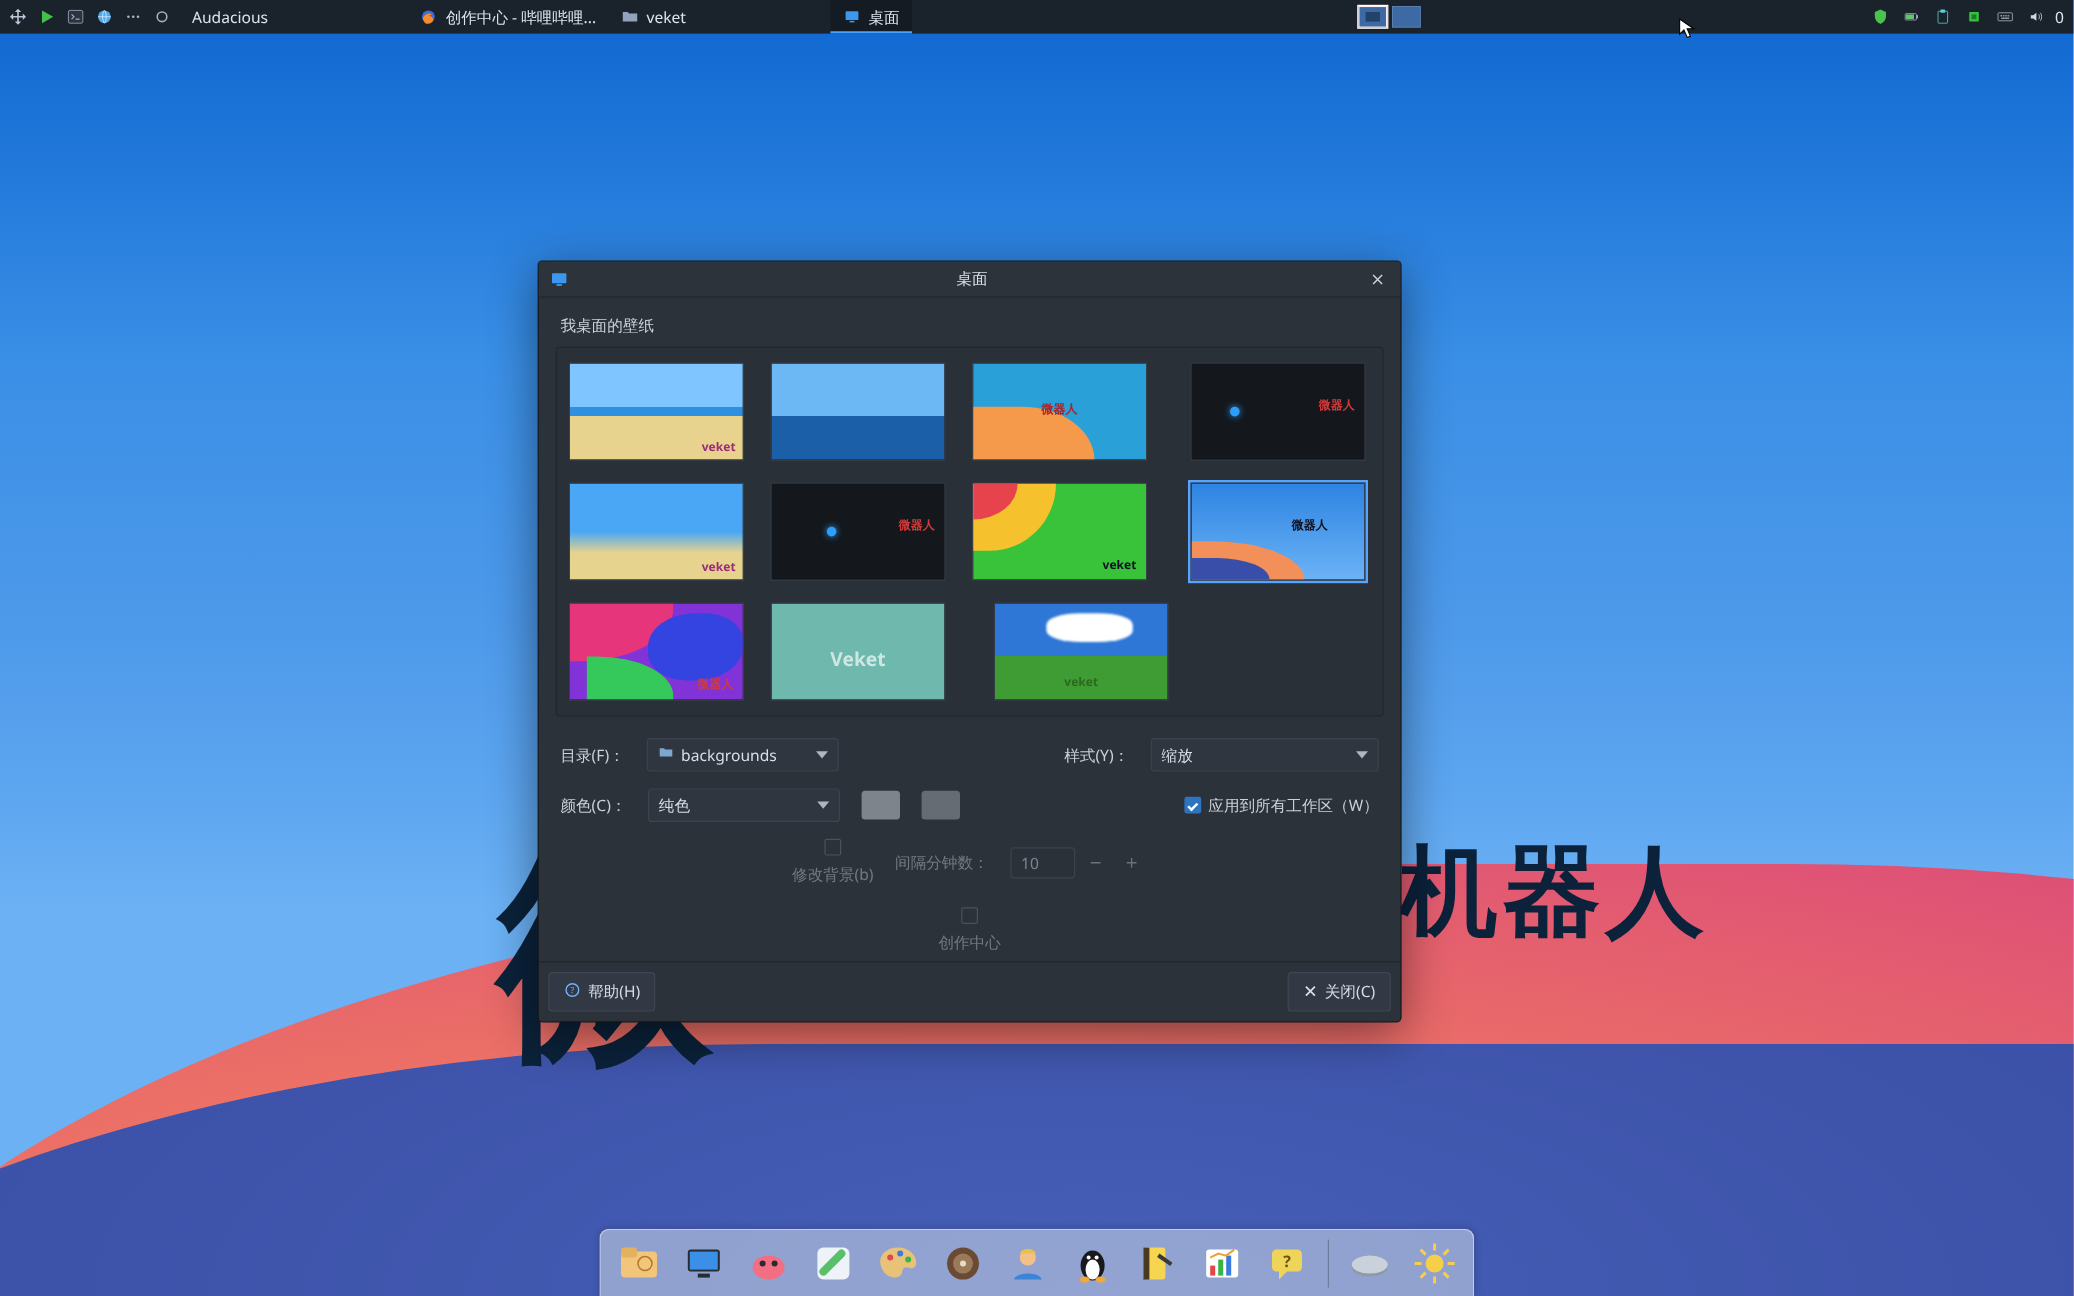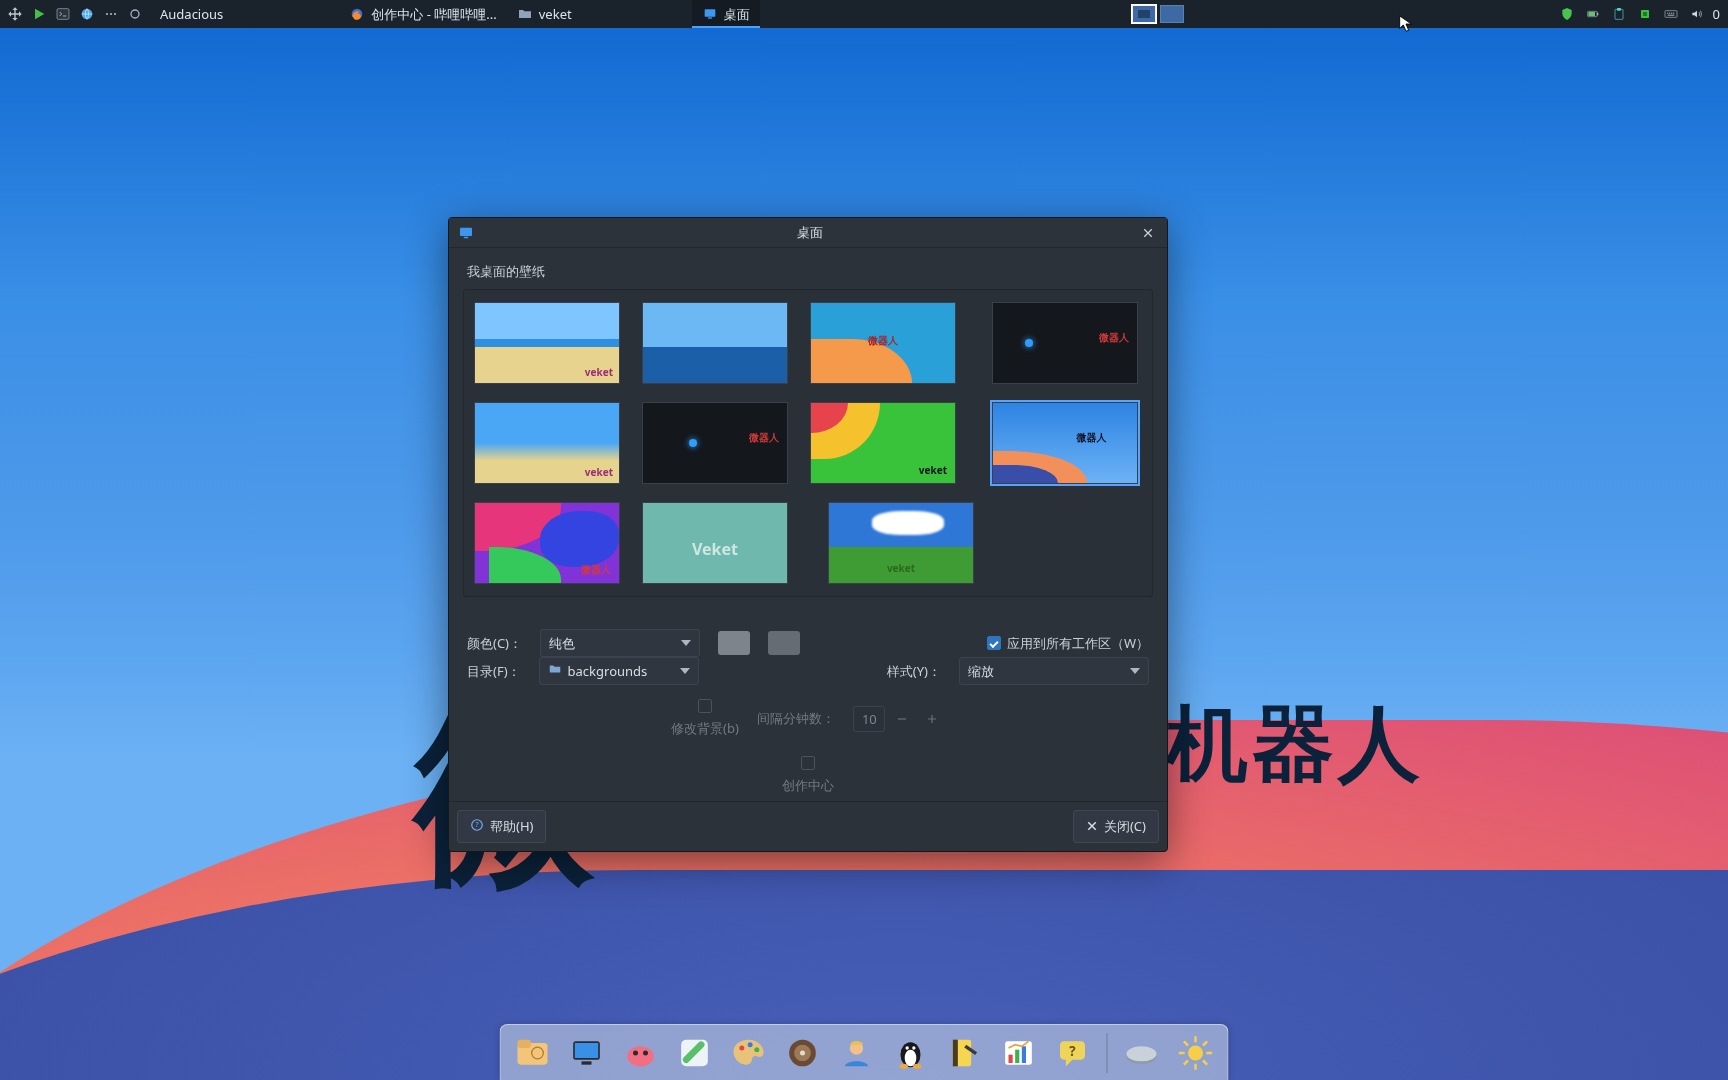--- a/index.html
+++ b/index.html
@@ -82,21 +82,21 @@
 .combo .chev{margin-left:auto;}
 .row{display:flex;align-items:center;gap:18px;}
 .swatch{width:32px;height:24px;border-radius:3px;}
 .sw1{background:#7d848c;}
 .sw2{background:#666c74;}
 .check{display:flex;align-items:center;gap:6px;color:#c9d1d9;}
 .cbox{width:14px;height:14px;border:1px solid #57606c;border-radius:2px;display:flex;align-items:center;justify-content:center;}
 .cbox.on{background:#2f74c1;border-color:#2f74c1;}
 .cbox.on::after{content:"";width:6px;height:3px;border-left:2px solid #fff;border-bottom:2px solid #fff;transform:rotate(-45deg);}
 .spin{display:flex;align-items:center;gap:4px;}
-.spin .num{width:32px;height:26px;background:#2b3139;border:1px solid #3b4350;border-radius:3px;color:#7c8591;display:flex;align-items:center;padding:0 8px;}
+.spin .num{width:54px;height:26px;background:#2b3139;border:1px solid #3b4350;border-radius:3px;color:#7c8591;display:flex;align-items:center;padding:0 8px;}
 .iconbtn{width:26px;height:26px;display:flex;align-items:center;justify-content:center;color:#c9d1d9;}
 .iconbtn.dim{color:#646c76;}
 .footer{
   display:flex;align-items:center;border-top:1px solid #22272d;padding:8px;
 }
 .btn{display:flex;align-items:center;gap:6px;padding:6px 12px;background:#323944;border:1px solid #3e4753;border-radius:3px;cursor:pointer;color:#d6dde5;}
 .footer .spacer{flex:1;}
 .muted{color:#717a84;flex-direction:column;}
 .muted .cbox{border-color:#4a525c;}
 
@@ -305,54 +305,54 @@
       <span class="cap" style="left:50%;top:44%;transform:translateX(-50%);color:#cfe7e2;font-weight:700;font-size:16px">Veket</span>
     </div>
     <div class="thumb" style="margin-left:18px">
       <div style="position:absolute;inset:0;background:linear-gradient(#2e77d6 55%,#3f9b33 55%)"></div>
       <div style="position:absolute;left:30%;top:10%;width:50%;height:30%;background:#fff;border-radius:40%;filter:blur(1px)"></div>
       <span class="cap" style="left:50%;bottom:8px;transform:translateX(-50%);color:#2a6b1e;font-weight:700">veket</span>
     </div>
   </div>
 
   <div style="padding:18px 18px 6px">
-    <div class="row" style="justify-content:space-between;margin-top:14px">
-      <div class="row">
-        <span class="lbl">颜色(C)：</span>
-        <div class="combo" style="width:160px">
-          <span>纯色</span>
-          <span class="chev caret"></span>
-        </div>
-        <div class="swatch sw1"></div>
-        <div class="swatch sw2"></div>
-      </div>
-      <label class="check">
-        <span class="cbox on"></span>
-        <span>应用到所有工作区（W）</span>
-      </label>
-    </div>
-
     <div class="row" style="justify-content:space-between">
       <div class="row">
         <span class="lbl">目录(F)：</span>
         <div class="combo" style="width:160px">
           <span><svg width="14" height="14" viewBox="0 0 24 24">
                 <path fill="#7fa6d1" d="M3 6h6l2 2h10v10H3z"></path>
               </svg></span>
           <span>backgrounds</span>
           <span class="chev caret"></span>
         </div>
       </div>
       <div class="row">
         <span class="lbl">样式(Y)：</span>
         <div class="combo" style="width:190px">
           <span>缩放</span>
           <span class="chev caret"></span>
         </div>
       </div>
+    </div>
+
+    <div class="row" style="justify-content:space-between;margin-top:14px">
+      <div class="row">
+        <span class="lbl">颜色(C)：</span>
+        <div class="combo" style="width:160px">
+          <span>纯色</span>
+          <span class="chev caret"></span>
+        </div>
+        <div class="swatch sw1"></div>
+        <div class="swatch sw2"></div>
+      </div>
+      <label class="check">
+        <span class="cbox on"></span>
+        <span>应用到所有工作区（W）</span>
+      </label>
     </div>
 
     <div class="row muted" style="justify-content:space-between;margin-top:14px">
       <div class="row">
         <label class="check muted">
           <span class="cbox"></span>
           <span>修改背景(b)</span>
         </label>
         <span class="lbl muted">间隔分钟数：</span>
         <div class="spin">

